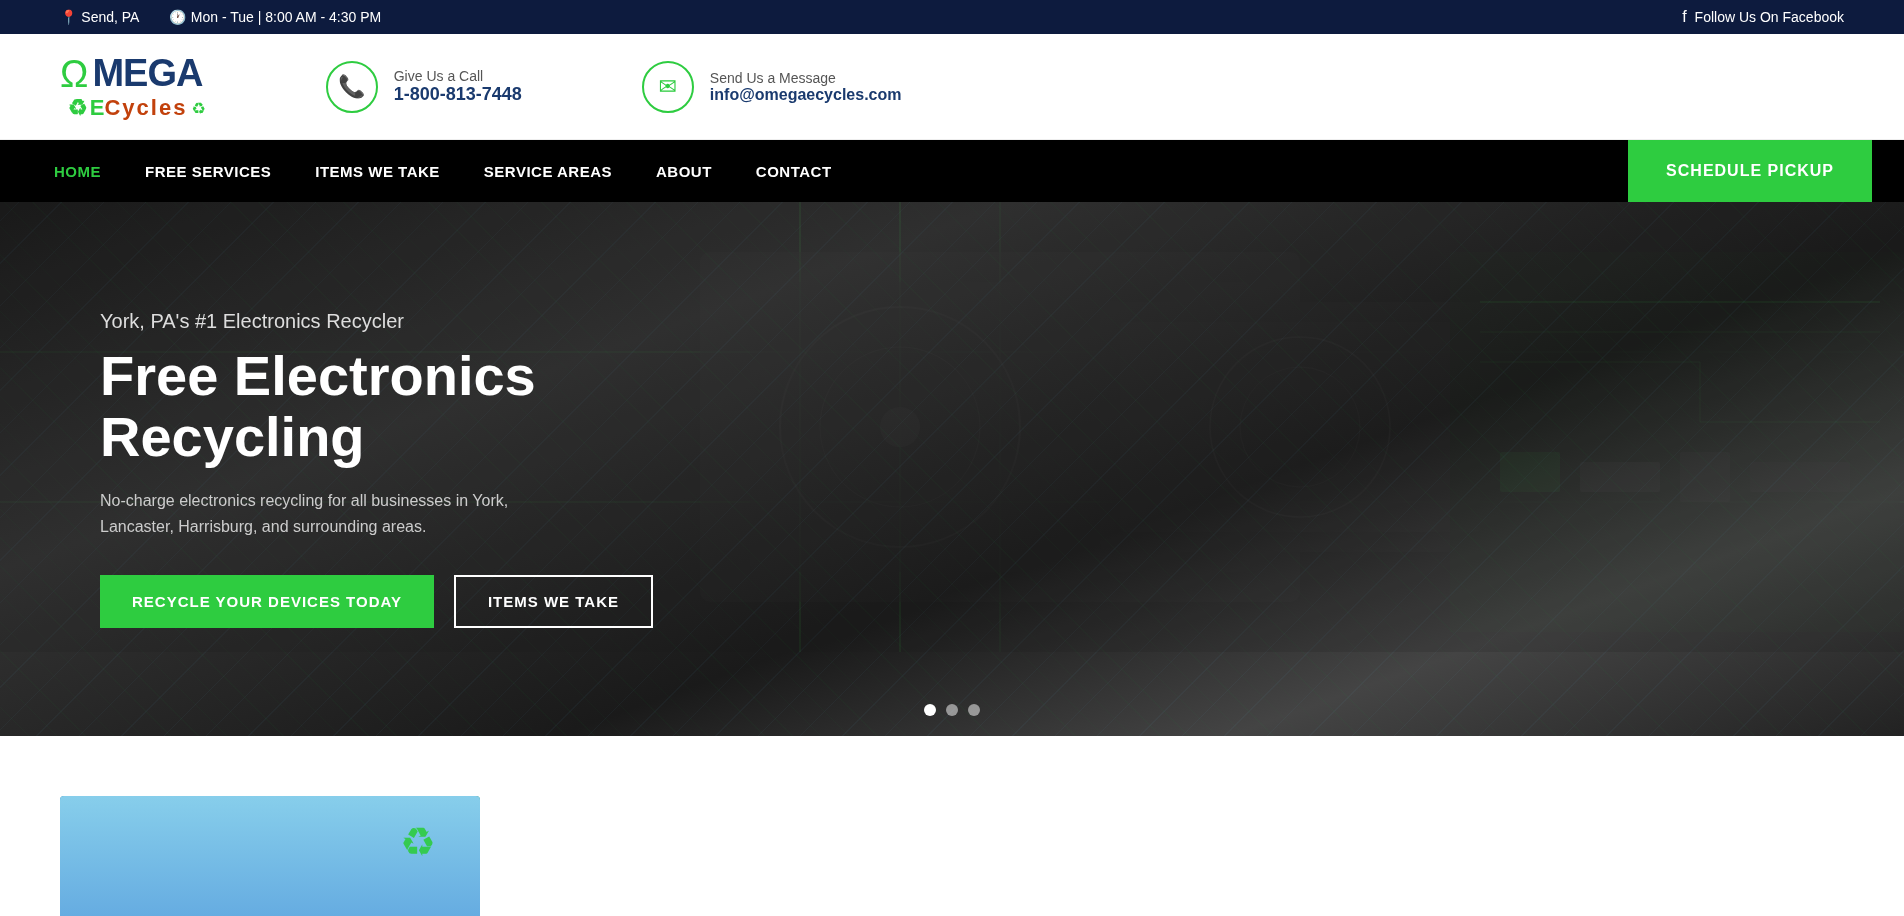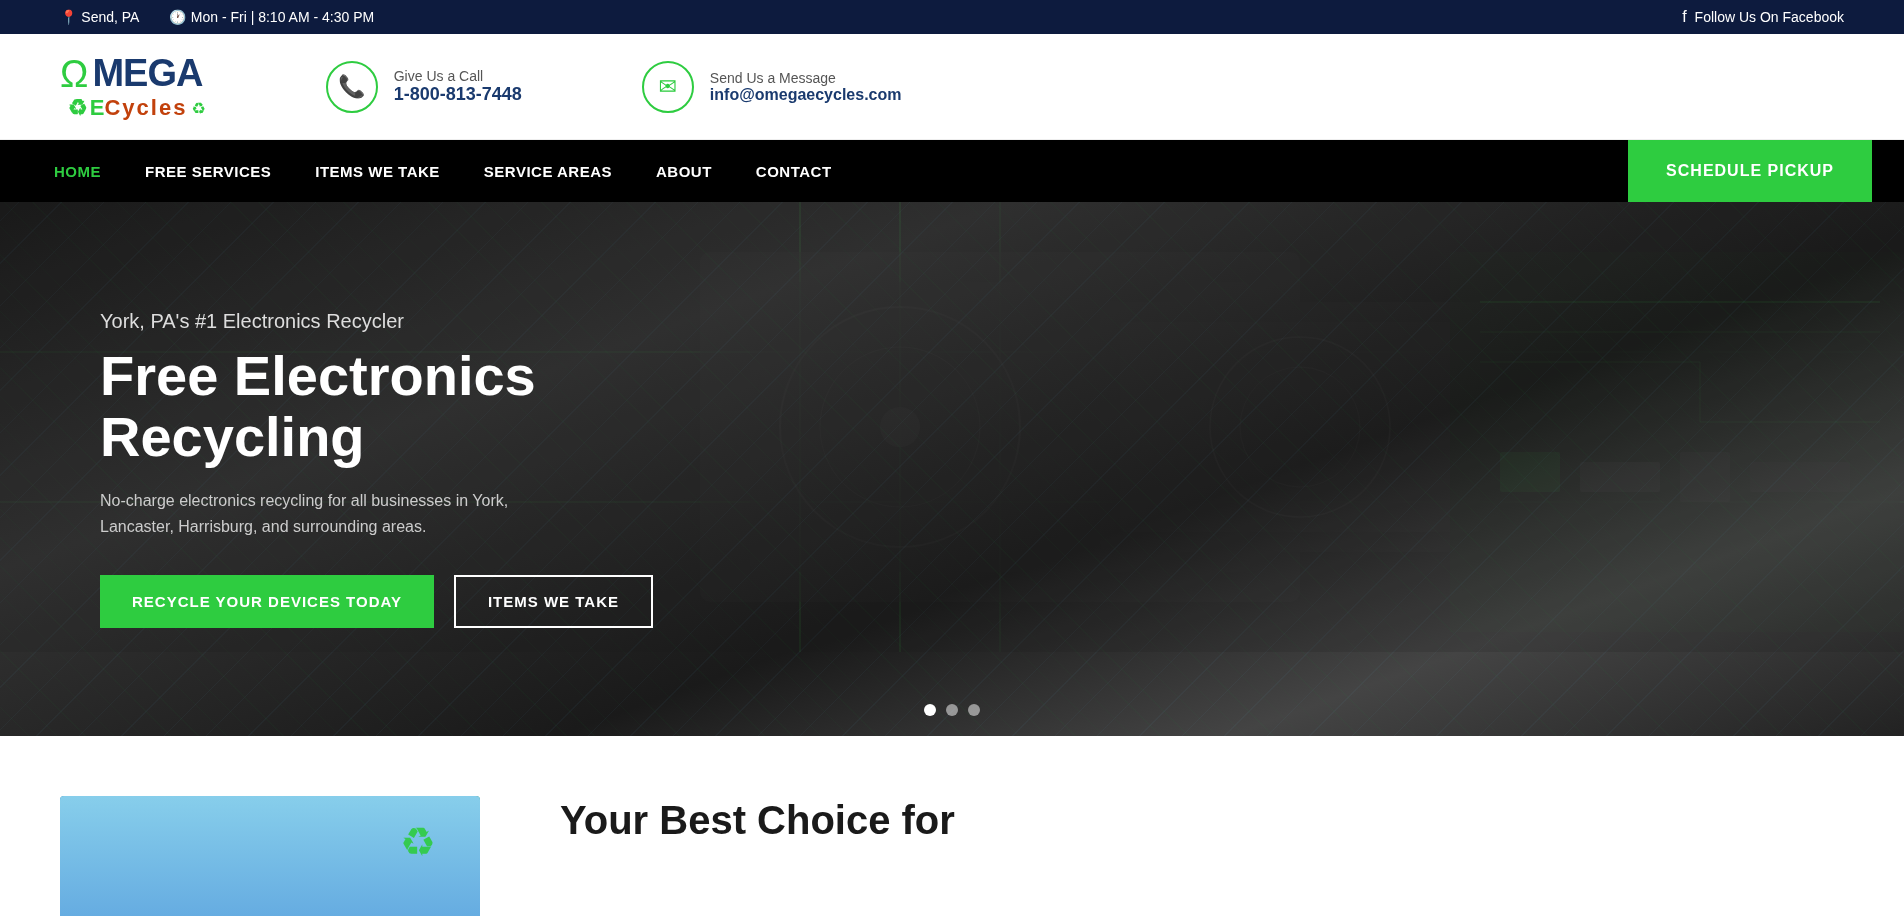--- a/index.html
+++ b/index.html
@@ -254,21 +254,21 @@
 <body>
 
 <div class="top-bar">
   <div class="top-bar-left">
     <span>
       <span>📍</span>
       <span>Send, PA</span>
     </span>
     <span>
       <span>🕐</span>
-      <span>Mon - Fri | 8:10 AM - 4:30 PM</span>
+      <span>Mon - Tue | 8:00 AM - 4:30 PM</span>
     </span>
   </div>
   <div class="top-bar-right">
     <span style="font-size:16px;">f</span>
     <span style="cursor:pointer;">Follow Us On Facebook</span>
   </div>
 </div>
 
 <div class="header">
   <div class="logo-area">
@@ -383,18 +383,13 @@
 
       <rect x="0" y="140" width="420" height="80" fill="#888"></rect>
       <rect x="0" y="145" width="420" height="5" fill="#666"></rect>
 
       <circle cx="210" cy="175" r="30" fill="#2ecc40" opacity="0.8"></circle>
       <text x="210" y="185" text-anchor="middle" fill="white" font-size="28" font-weight="bold">Ω</text>
 
       <text x="340" y="60" fill="#2ecc40" font-size="40" opacity="0.9">♻</text>
     </svg>
   </div>
-  <div class="below-text">
-    <h2 class="below-title">
-      <span>Your Best Choice for</span>
-    </h2>
-  </div>
 </div>
 
 </body></html>

